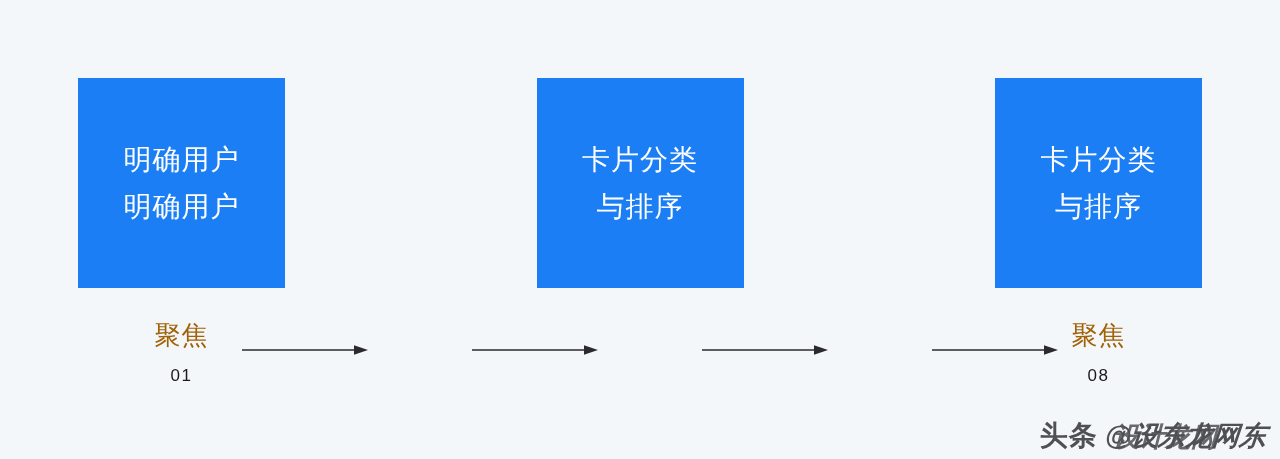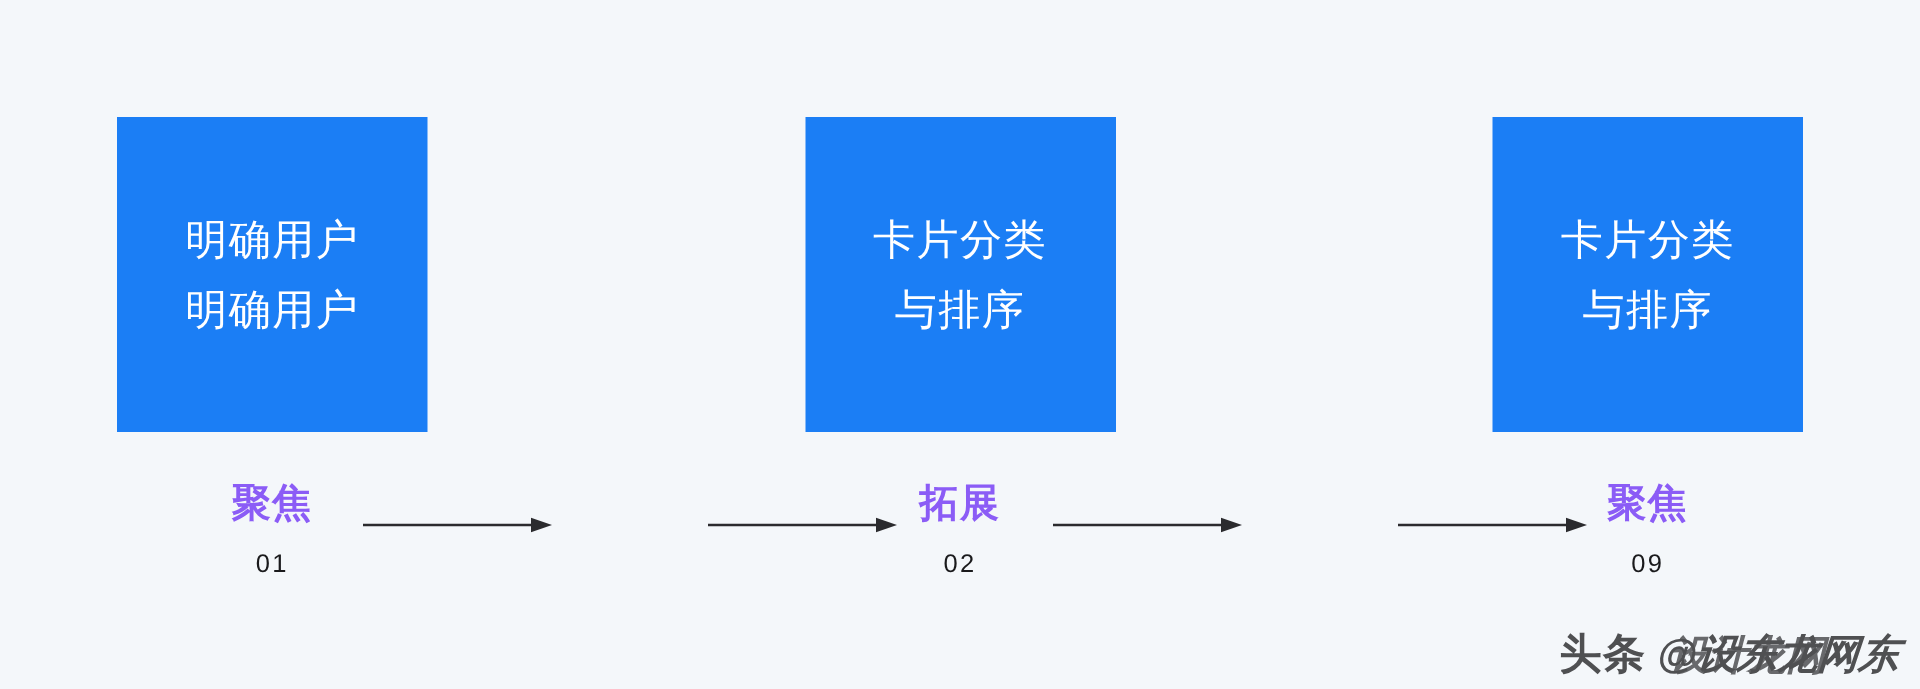--- a/index.html
+++ b/index.html
@@ -69,25 +69,25 @@
 
   .step {
     width: 207px;
     display: flex;
     flex-direction: column;
     align-items: center;
     flex: 0 0 auto;
   }
 
   .step-label {
-    color: #8b5cf6;
+    color: #a16207;
     font-size: 26px;
     line-height: 34px;
     letter-spacing: 1px;
-    font-weight: 700;
+    font-weight: 400;
     white-space: nowrap;
   }
 
   .step-number {
     color: #1a1a1c;
     font-size: 17px;
     line-height: 32px;
     letter-spacing: 1.5px;
     font-weight: 400;
     margin-top: 8px;
@@ -165,30 +165,26 @@
 
   </div>
 
   <div class="steps-row">
 
     <div class="step">
       <div class="step-label">聚焦</div>
       <div class="step-number">01</div>
     </div>
 
-    <div class="step">
-      <div class="step-label">拓展</div>
-      <div class="step-number">02</div>
-    </div>
 
 
 
     <div class="step">
       <div class="step-label">聚焦</div>
-      <div class="step-number">09</div>
+      <div class="step-number">08</div>
     </div>
 
   </div>
 
   <div class="arrow" style="left:242px; width:126px;">
     <svg width="126" height="12" viewBox="0 0 126 12">
       <line x1="0" y1="6" x2="114" y2="6" stroke="#2b2b2e" stroke-width="1.6"></line>
       <polygon points="112,1.2 126,6 112,10.8" fill="#2b2b2e"></polygon>
     </svg>
   </div>

